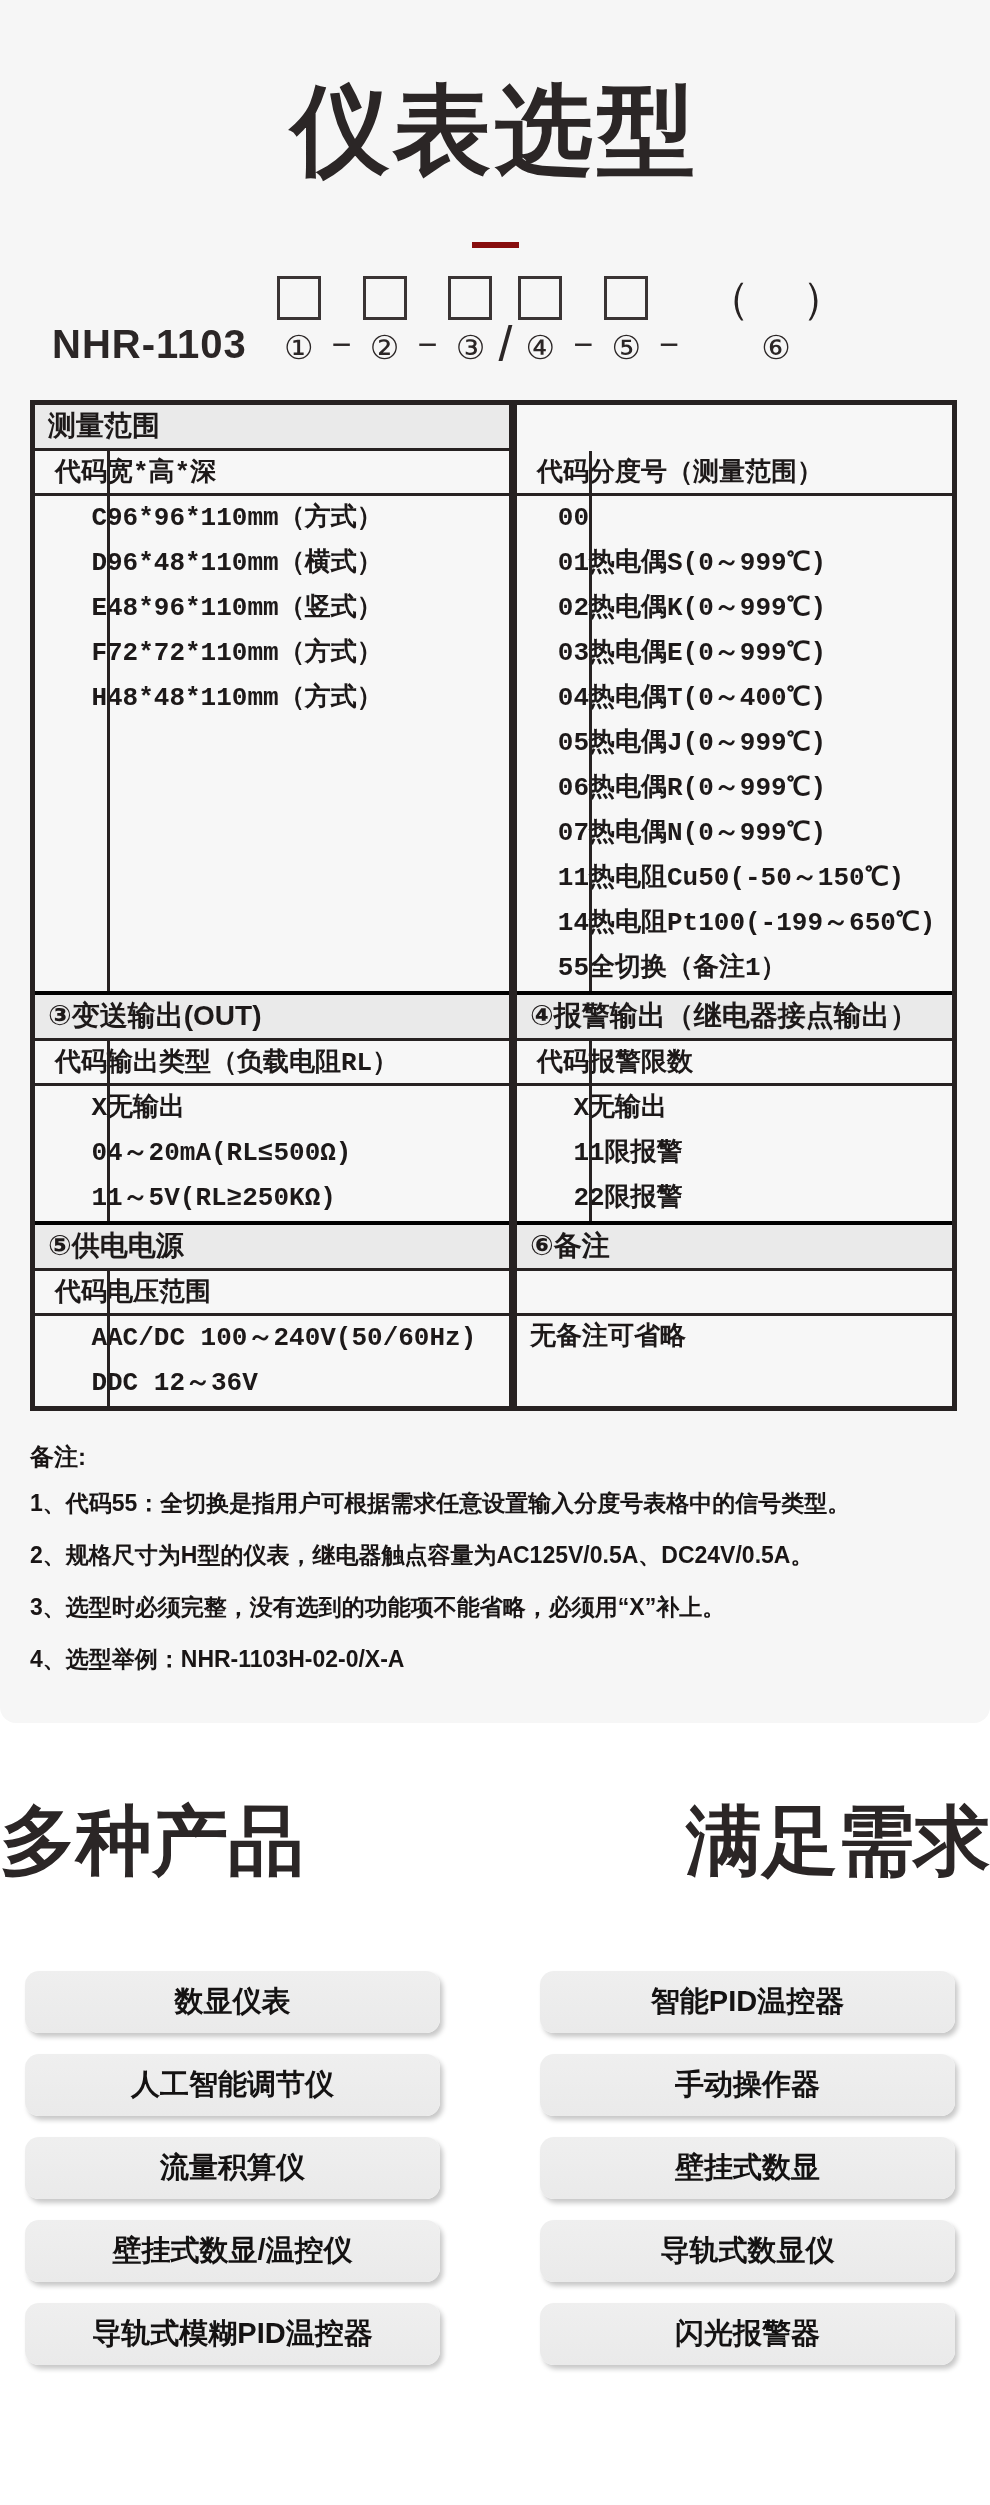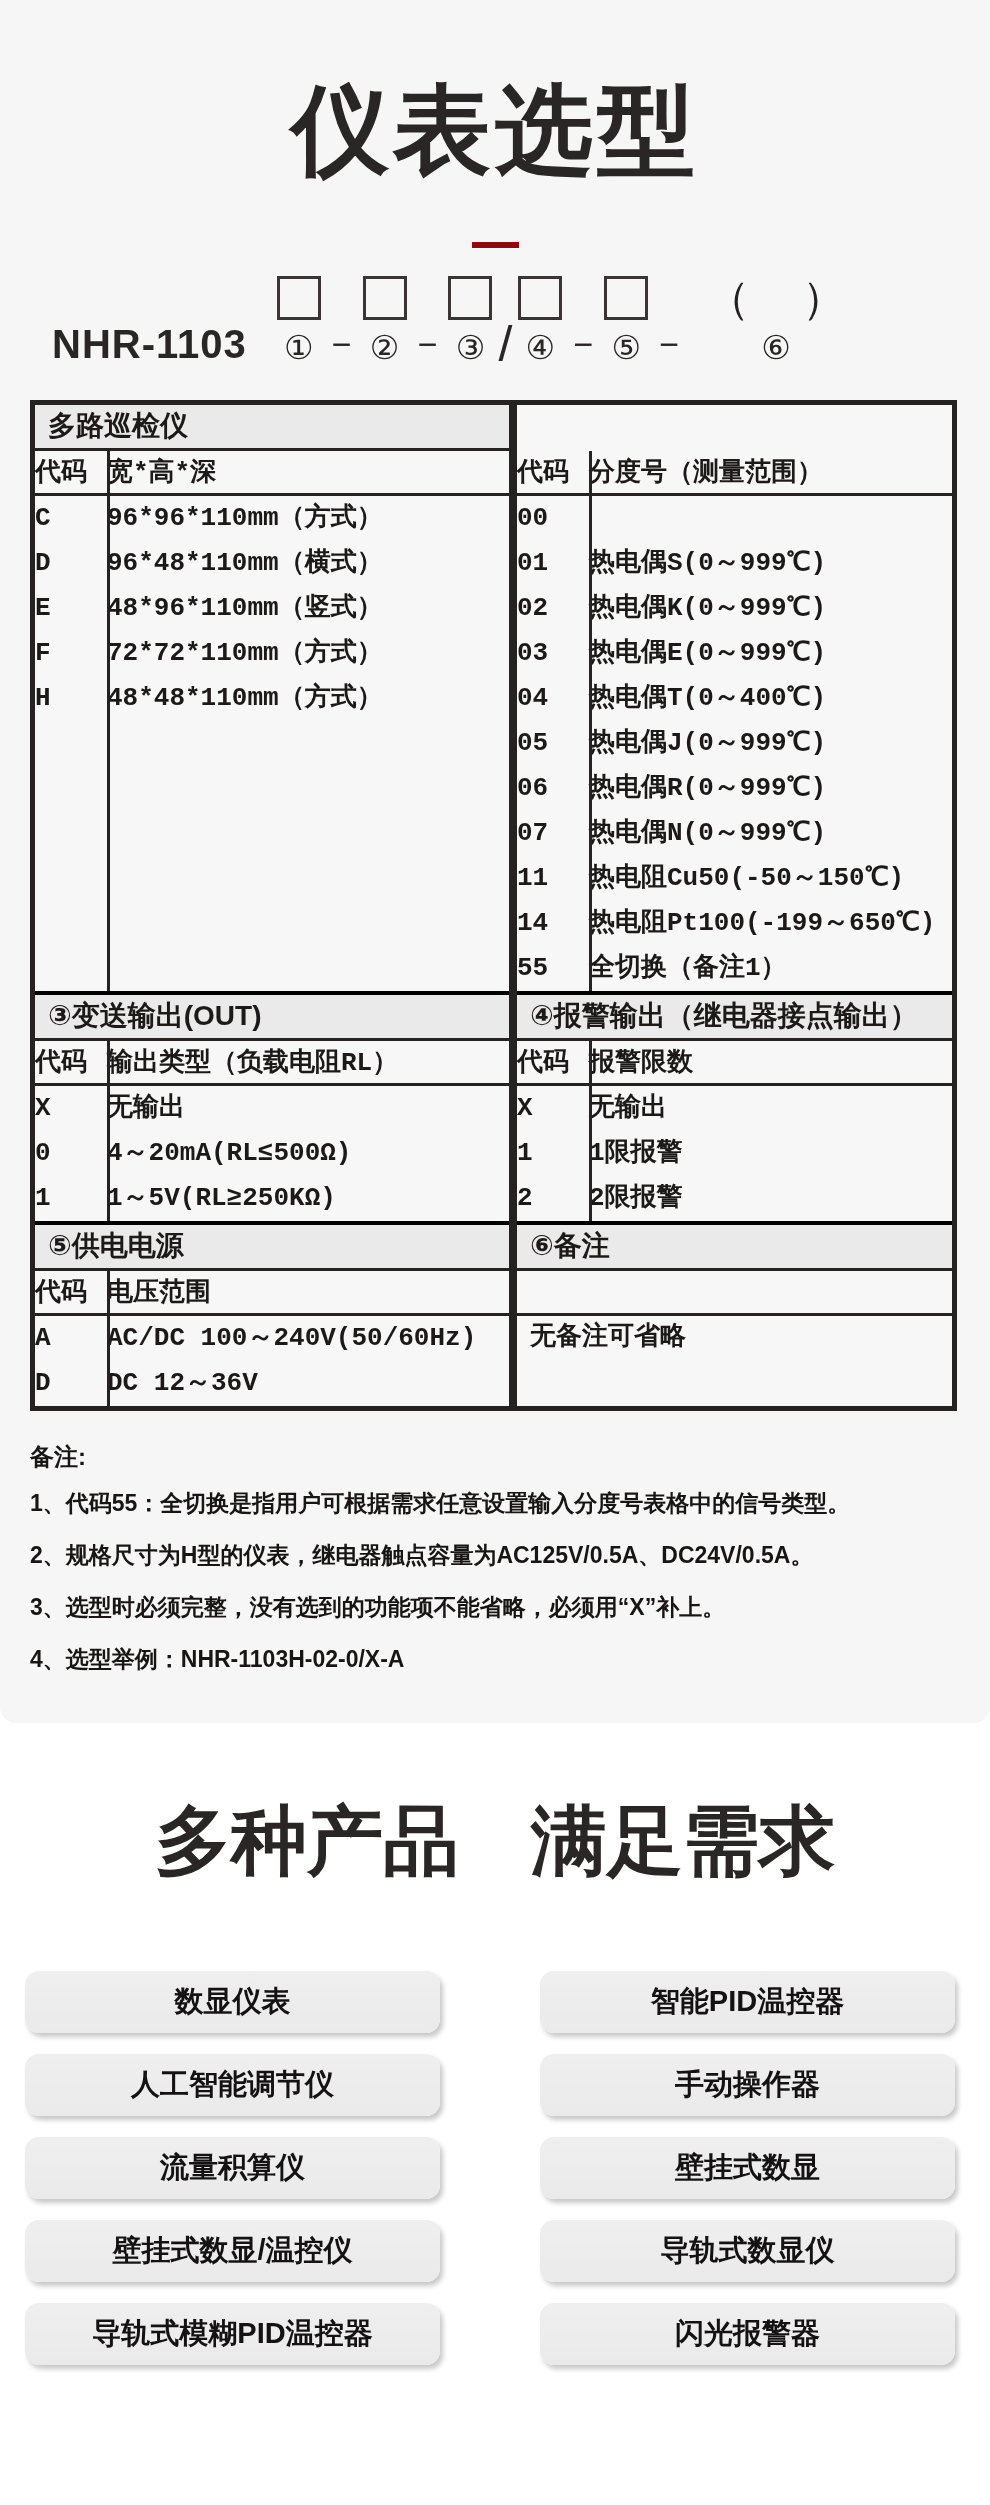--- a/index.html
+++ b/index.html
@@ -79,33 +79,33 @@
     font-size:26px; font-weight:700; color:#1d1919;
   }
   .sec-body.has-code::before {
     content:""; position:absolute; left:72px; top:0; bottom:0;
     width:3px; background:#272222;
   }
   .h-a { height:540px; }
   .h-b { height:180px; }
   .h-c { height:135px; }
   .row { display:flex; height:45px; line-height:45px; flex:0 0 45px; white-space:nowrap; }
-  .row .code { width:72px; flex:0 0 72px; text-align:left; }
+  .row .code { width:72px; flex:0 0 72px; text-align:right; }
   .row .desc { }
   .row.subhead { border-bottom:3px solid #272222; }
   .row.spanrow .desc { padding-left:13px;margin-top:44px; }
   .fill { flex:1 1 auto; }
   
   .notes { margin:26px 30px 0 30px; }
   .notes-label { font-size:24px; font-weight:700; line-height:40px; color:#191515; }
   .note-item { font-size:23px; font-weight:700; line-height:52px; color:#191515; white-space:nowrap; }
   
   .products-heading {
     margin-top:78px;
-    display:flex; justify-content:center; gap:72px;
+    display:flex; justify-content:space-between; gap:72px;
     font-size:76px; font-weight:900; color:#2b2626; line-height:1.05;
   }
   .product-grid {
     margin:90px 35px 0 25px;
     display:grid;
     grid-template-columns:415px 415px;
     justify-content:space-between;
     row-gap:21px;
   }
   .product-button {
@@ -158,21 +158,21 @@
         <span class="paren-gap"></span>
         <span class="paren">）</span>
       </div>
       <div class="circled">⑥</div>
     </div>
   </div>
 
   <div class="sel-table">
 
     <div class="sec-head" style="grid-column:1">
-        <span>多路巡检仪</span>
+        <span>测量范围</span>
       </div>
     <div class="mid-divider"></div>
 
     <div class="sec-body has-code h-a" style="grid-column:1">
       <div class="row subhead">
         <div class="code">代码</div>
         <div class="desc">宽*高*深</div>
       </div>
       <div class="row">
           <div class="code">C</div>

